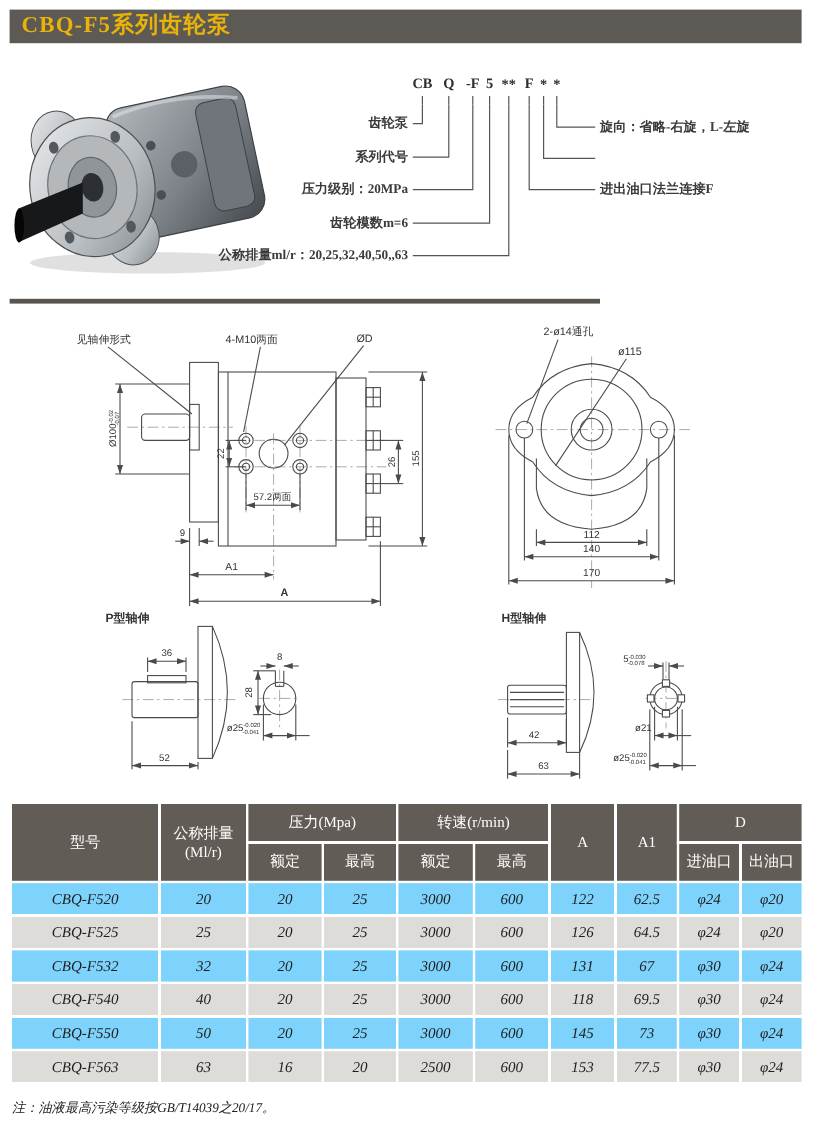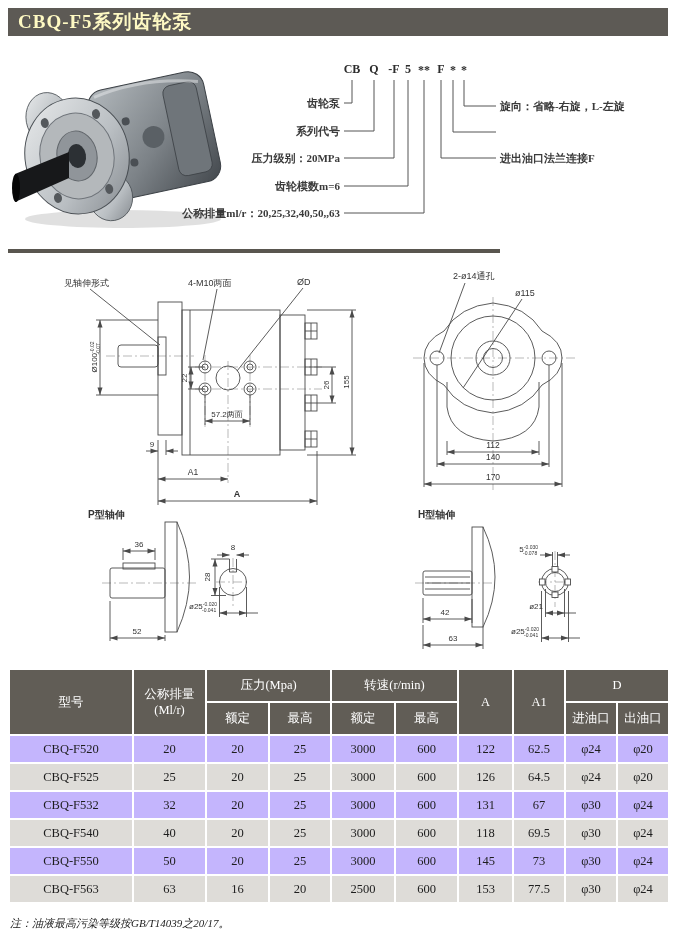--- a/index.html
+++ b/index.html
@@ -1,40 +1,40 @@
 <!DOCTYPE html>
 <html><head>
 <meta charset="utf-8">
 <style>
   html,body{margin:0;padding:0;background:#ffffff;}
   #page{position:relative;width:700px;height:938px;background:#fff;overflow:hidden;
         font-family:"Liberation Serif","DejaVu Serif",serif;color:#222;}
   .abs{position:absolute;}
   
-  .title-bar{left:8px;top:8px;width:660px;height:28px;background:#5d5a55;color:#fef9c3;
+  .title-bar{left:8px;top:8px;width:660px;height:28px;background:#5d5a55;color:#eab308;
              font-size:19px;font-weight:bold;line-height:28px;padding-left:10px;
              box-sizing:border-box;letter-spacing:1px;}
   
   .tok{position:absolute;transform:translateX(-50%);font-size:12px;font-weight:bold;color:#2d2d2d;white-space:nowrap;}
   .lbl{position:absolute;font-size:11px;font-weight:bold;color:#3a3a3a;white-space:nowrap;line-height:14px;}
   .lbl-l{text-align:left;font-family:Liberation Serif, serif;}
   
   .divider{left:8px;top:249px;width:492px;height:4px;background:#59564f;}
   
   .drawings text{font-family:"Liberation Sans","DejaVu Sans",sans-serif;fill:#333;}
   
   .spec-table{left:8px;top:668px;}
   table.spec{border-collapse:collapse;table-layout:fixed;width:660px;
              font-family:"Liberation Serif","DejaVu Serif",serif;}
   table.spec th,table.spec td{border:2px solid #ffffff;text-align:center;vertical-align:middle;
              font-weight:normal;overflow:hidden;}
   table.spec th{background:#615d56;color:#ffffff;font-size:12.5px;height:29px;}
   table.spec td{font-size:12.5px;color:#1d1d1d;height:24px;}
-  tr.r-light td{background:#c4b5fd;}
-  tr.r-dark td{background:#dedcd8;}
+  tr.r-light td{background:#7dd3fc;font-style:italic;}
+  tr.r-dark td{background:#dedcd8;font-style:italic;}
   .footnote{left:10px;top:916px;font-size:11px;color:#222;font-style:italic;}
 </style>
 </head>
 <body>
 
 <div id="page">
 
   <div class="abs title-bar">CBQ-F5系列齿轮泵</div>
 
   <svg class="abs" style="left:5px;top:56px;" width="230" height="178" viewBox="0 0 230 178">

